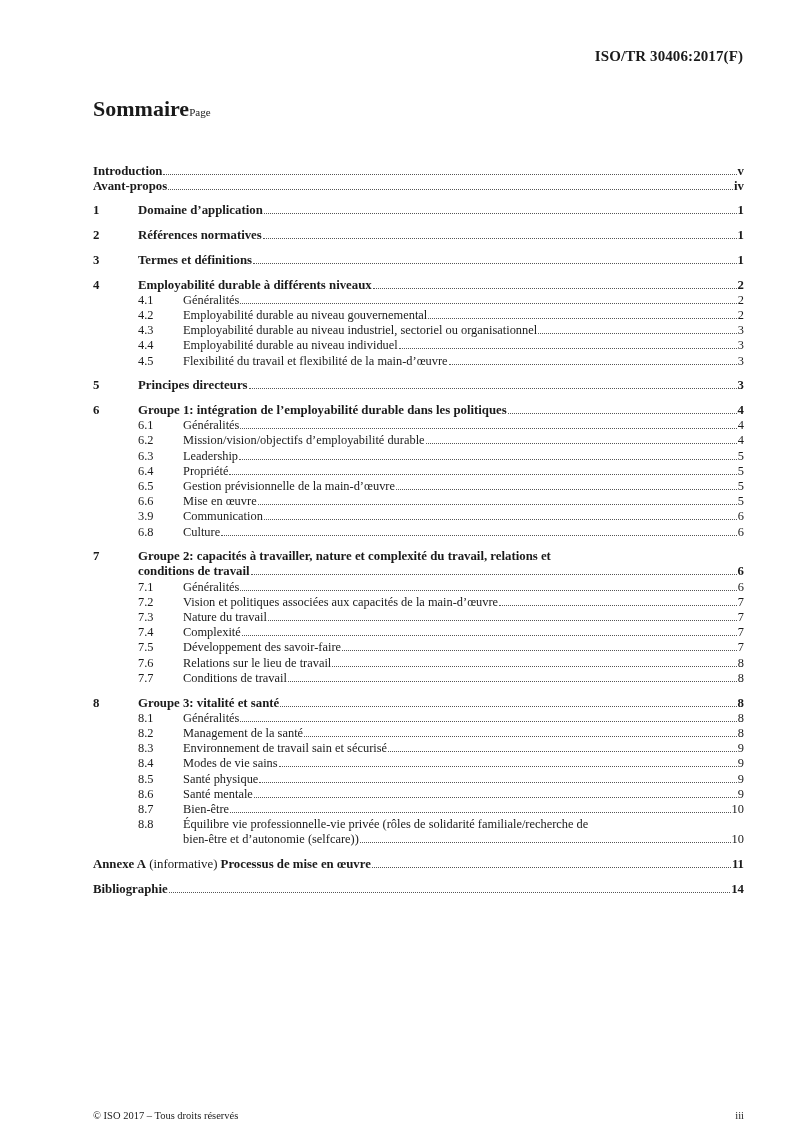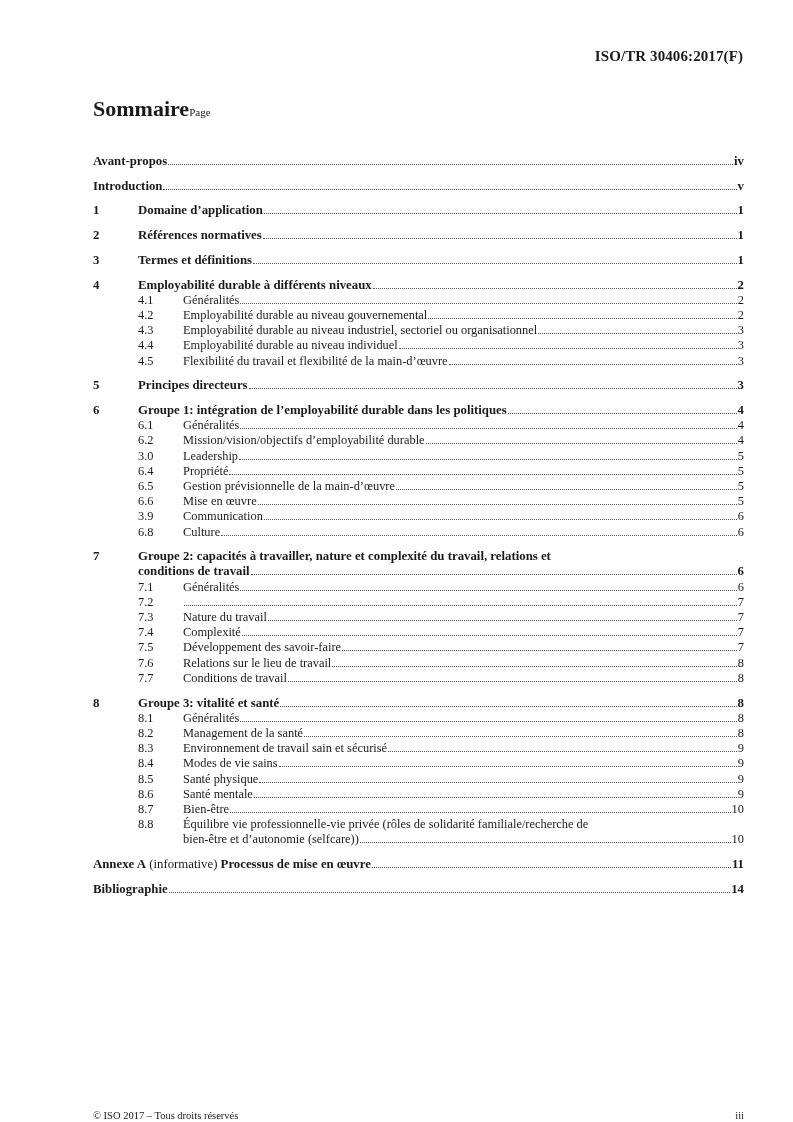--- a/index.html
+++ b/index.html
@@ -88,32 +88,32 @@
 
 <div class="doc-id">ISO/TR 30406:2017(F)</div>
 
 <div class="heading-row">
   <div class="title">Sommaire</div>
   <div class="page-label">Page</div>
 </div>
 
 <div class="toc">
 
+  <div class="row lvl0 gap">
+    <span class="label">Introduction</span>
+    <span class="dots"></span>
+    <span class="pg">v</span>
+  </div>
+
   <div class="row lvl0">
     <span class="label">Avant-propos</span>
     <span class="dots"></span>
     <span class="pg">iv</span>
   </div>
 
-  <div class="row lvl0 gap">
-    <span class="label">Introduction</span>
-    <span class="dots"></span>
-    <span class="pg">v</span>
-  </div>
-
   <div class="row lvl0 lvl1 gap">
     <span class="num">1</span>
     <span class="label">Domaine d’application</span>
     <span class="dots"></span>
     <span class="pg">1</span>
   </div>
 
   <div class="row lvl0 lvl1 gap">
     <span class="num">2</span>
     <span class="label">Références normatives</span>
@@ -184,21 +184,21 @@
     <span class="dots"></span>
     <span class="pg">4</span>
   </div>
   <div class="row lvl2">
     <span class="num">6.2</span>
     <span class="label">Mission/vision/objectifs d’employabilité durable</span>
     <span class="dots"></span>
     <span class="pg">4</span>
   </div>
   <div class="row lvl2">
-    <span class="num">3.0</span>
+    <span class="num">6.3</span>
     <span class="label">Leadership</span>
     <span class="dots"></span>
     <span class="pg">5</span>
   </div>
   <div class="row lvl2">
     <span class="num">6.4</span>
     <span class="label">Propriété</span>
     <span class="dots"></span>
     <span class="pg">5</span>
   </div>
@@ -238,20 +238,21 @@
     <span class="pg">6</span>
   </div>
   <div class="row lvl2">
     <span class="num">7.1</span>
     <span class="label">Généralités</span>
     <span class="dots"></span>
     <span class="pg">6</span>
   </div>
   <div class="row lvl2">
     <span class="num">7.2</span>
+    <span class="label">Vision et politiques associées aux capacités de la main-d’œuvre</span>
     <span class="dots"></span>
     <span class="pg">7</span>
   </div>
   <div class="row lvl2">
     <span class="num">7.3</span>
     <span class="label">Nature du travail</span>
     <span class="dots"></span>
     <span class="pg">7</span>
   </div>
   <div class="row lvl2">

